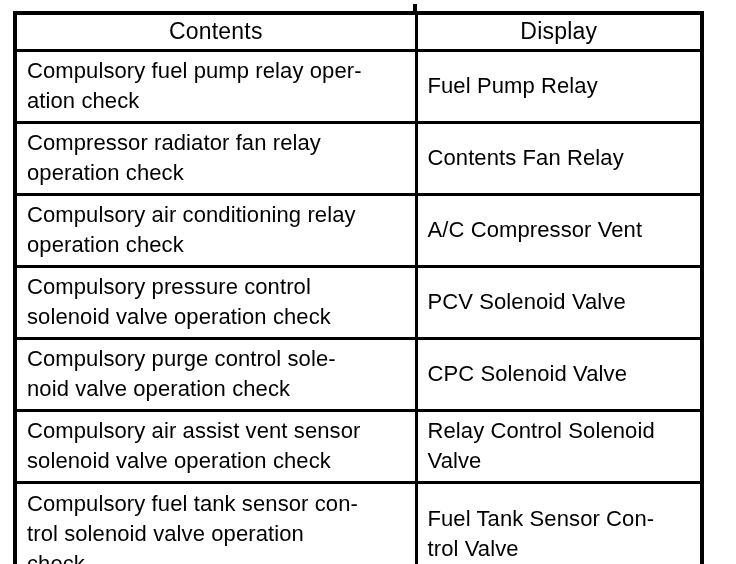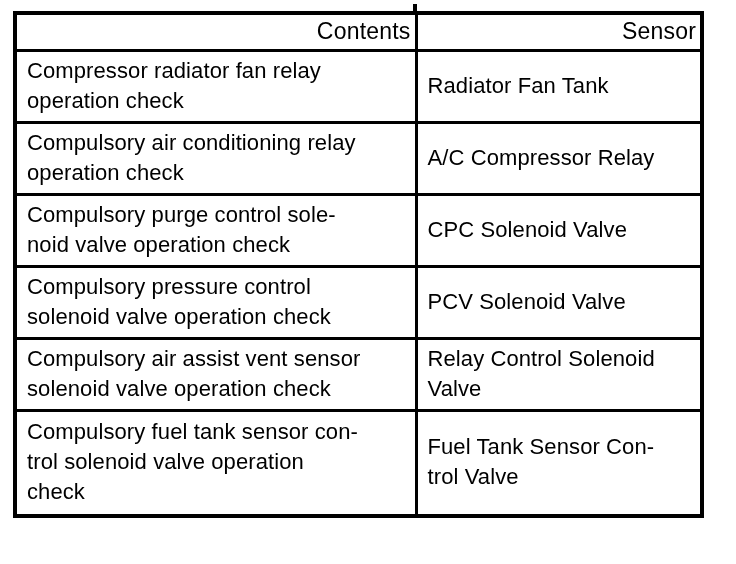--- a/index.html
+++ b/index.html
@@ -38,21 +38,21 @@
   table.diag { border: 4px solid #000000; }
   table.diag tr > *:first-child { border-left-width: 4px; }
   table.diag tr > *:last-child  { border-right-width: 4px; }
   table.diag thead th { border-top-width: 4px; }
   table.diag tbody tr:last-child td { border-bottom-width: 4px; }
 
   table.diag th {
     height: 30px;
     font-size: 23px;
     font-weight: normal;
-    text-align: right;
+    text-align: center;
     vertical-align: middle;
     padding: 1px 4px 3px 4px;
     letter-spacing: 0.2px;
   }
   table.diag td {
     font-size: 22px;
     line-height: 30px;
     text-align: left;
     vertical-align: middle;
     padding: 2px 6px 4px 10px;
@@ -79,43 +79,48 @@
   <div class="divider-tick"></div>
 
   <table class="diag">
     <colgroup>
       <col class="c-contents">
       <col class="c-display">
     </colgroup>
     <thead>
       <tr>
         <th>Contents</th>
-        <th>Sensor</th>
+        <th>Display</th>
       </tr>
     </thead>
     <tbody>
       <tr>
+        <td class="col-contents">Compulsory fuel pump relay oper-
+ation check</td>
+        <td class="col-display">Fuel Pump Relay</td>
+      </tr>
+      <tr>
         <td class="col-contents">Compressor radiator fan relay
 operation check</td>
-        <td class="col-display">Radiator Fan Tank</td>
+        <td class="col-display">Contents Fan Relay</td>
       </tr>
       <tr>
         <td class="col-contents">Compulsory air conditioning relay
 operation check</td>
-        <td class="col-display">A/C Compressor Relay</td>
+        <td class="col-display">A/C Compressor Vent</td>
+      </tr>
+      <tr>
+        <td class="col-contents">Compulsory pressure control
+solenoid valve operation check</td>
+        <td class="col-display">PCV Solenoid Valve</td>
       </tr>
       <tr>
         <td class="col-contents">Compulsory purge control sole-
 noid valve operation check</td>
         <td class="col-display">CPC Solenoid Valve</td>
-      </tr>
-      <tr>
-        <td class="col-contents">Compulsory pressure control
-solenoid valve operation check</td>
-        <td class="col-display">PCV Solenoid Valve</td>
       </tr>
       <tr>
         <td class="col-contents">Compulsory air assist vent sensor
 solenoid valve operation check</td>
         <td class="col-display">Relay Control Solenoid
 Valve</td>
       </tr>
       <tr class="tall">
         <td class="col-contents">Compulsory fuel tank sensor con-
 trol solenoid valve operation

